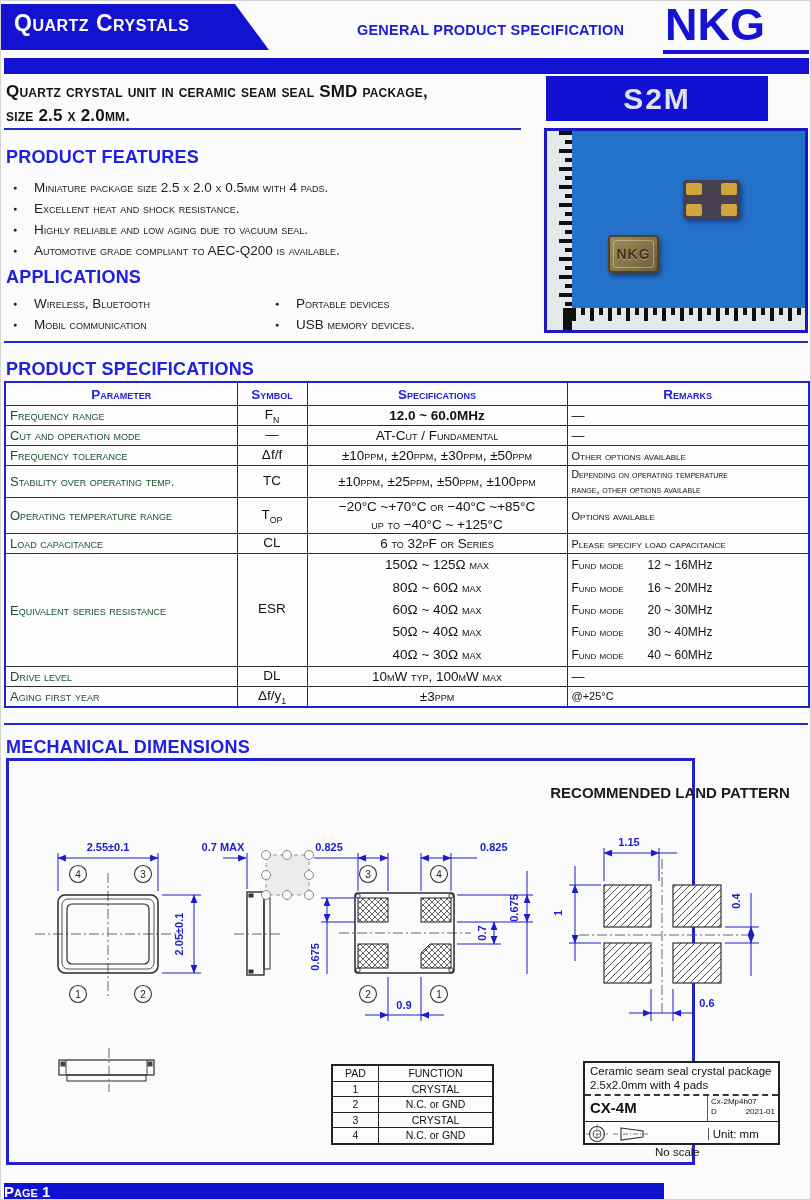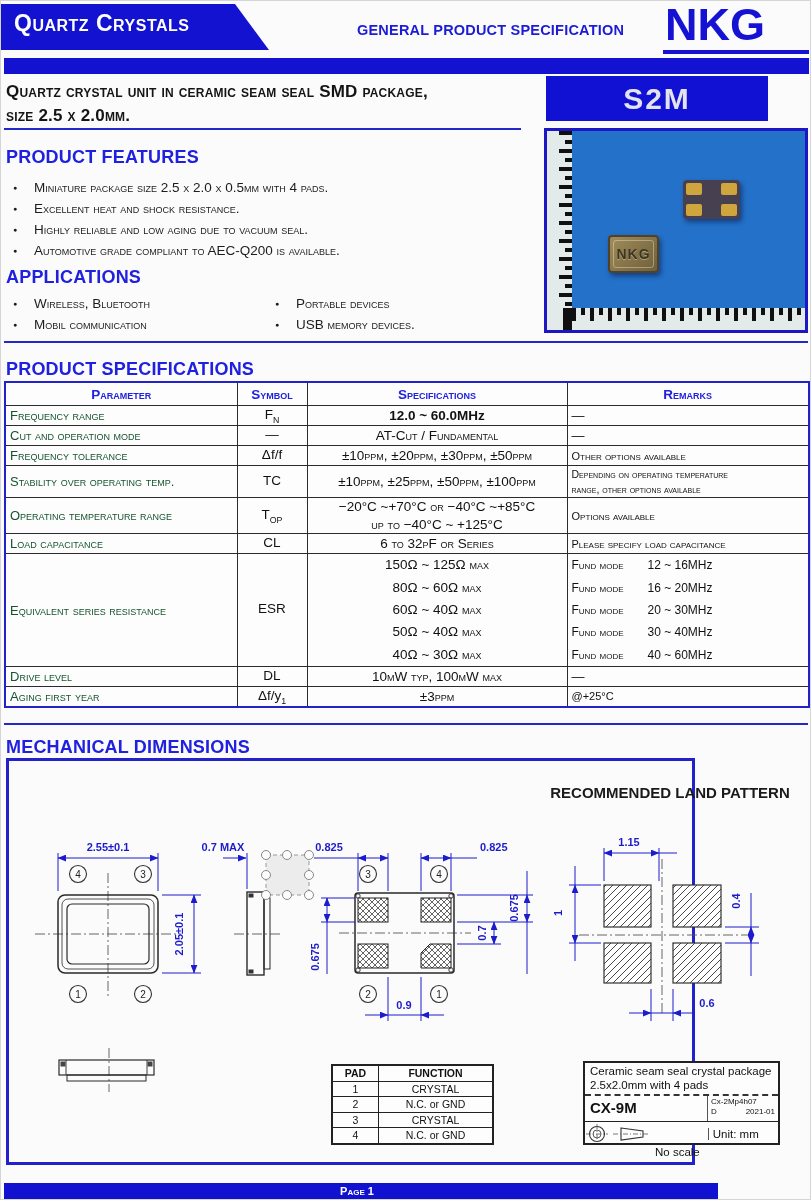--- a/index.html
+++ b/index.html
@@ -63,33 +63,33 @@
   .mech-box{left:5px;top:757px;width:689px;height:407px;border:3px solid #2222cc;background:#fbfbfb;box-sizing:border-box;}
   .ol{fill:none;stroke:#2a2a2a;}
   .dl{stroke:#1c1ccc;stroke-width:1;fill:none;}
   .dt{fill:#1c1ccc;font-size:11px;font-weight:bold;font-family:"Liberation Sans",sans-serif;}
   .cl{stroke:#555;stroke-width:.9;stroke-dasharray:10 3 2 3;fill:none;}
   .pn circle{fill:#fbfbfb;stroke:#333;stroke-width:1.1;}
   .pn text{fill:#222;font-size:10px;text-anchor:middle;font-family:"Liberation Sans",sans-serif;}
   .lp-title{fill:#1a1a1a;font-size:15px;font-weight:bold;text-anchor:middle;font-family:"Liberation Sans",sans-serif;}
   table.padtbl{position:absolute;left:322px;top:303px;width:163px;border-collapse:collapse;border:2px solid #222;background:#fdfdfd;}
   table.padtbl th,table.padtbl td{border:1px solid #222;font-size:10.5px;text-align:center;height:14.5px;padding:0;color:#111;}
-  table.padtbl th{font-weight:bold;}
+  table.padtbl th{font-weight:normal;}
   .tblock{position:absolute;left:574px;top:300px;width:197px;height:84px;border:2px solid #222;box-sizing:border-box;background:#fdfdfd;font-size:11.5px;color:#111;}
   .tb-desc{padding:1px 5px 2px 5px;line-height:1.22;border-bottom:2px dashed #333;}
   .tb-mid{display:flex;border-bottom:1.5px solid #222;height:25px;}
   .tb-part{flex:1;font-size:15px;font-weight:bold;padding:3px 0 0 5px;}
   .tb-code{width:64px;border-left:1px solid #555;font-size:8px;line-height:1.3;padding:1px 3px 0 3px;}
   .tb-code .rev{display:flex;justify-content:space-between;}
   .tb-bottom{display:flex;align-items:center;height:24px;}
   .tb-scale{font-size:11.5px;margin-left:4px;margin-top:36px;}
   .tb-unit{font-size:11.5px;margin-left:8px;border-left:1px solid #555;padding-left:4px;}
   
-  .footer{left:3px;top:1182px;width:714px;height:17px;background:#1111d0;color:#fff;
-          font-size:11px;font-weight:bold;text-align:center;line-height:17px;padding-right:8px;box-sizing:border-box;}
+  .footer{left:3px;top:1182px;width:660px;height:17px;background:#1111d0;color:#fff;
+          font-size:15px;font-weight:bold;text-align:left;line-height:17px;padding-right:8px;box-sizing:border-box;}
 </style>
 </head>
 <body>
 
 <div id="page">
 
   <div class="abs banner"></div>
   <div class="abs banner-text sc">Quartz Crystals</div>
   <div class="abs doc-type">GENERAL PRODUCT SPECIFICATION</div>
   <div class="abs logo">NKG</div>
@@ -450,21 +450,21 @@
     </tbody>
       </table>
 
     
     <div class="tblock">
       <div class="tb-desc">
         <div>Ceramic seam seal crystal package</div>
         <div>2.5x2.0mm with 4 pads</div>
       </div>
       <div class="tb-mid">
-        <div class="tb-part">CX-9M</div>
+        <div class="tb-part">CX-4M</div>
         <div class="tb-code">
           <div>Cx-2Mp4h07</div>
           <div class="rev">
             <span>D</span>
             <span>2021-01</span>
           </div>
         </div>
       </div>
       <div class="tb-bottom">
         <svg width="66" height="22" viewBox="0 0 66 22">

